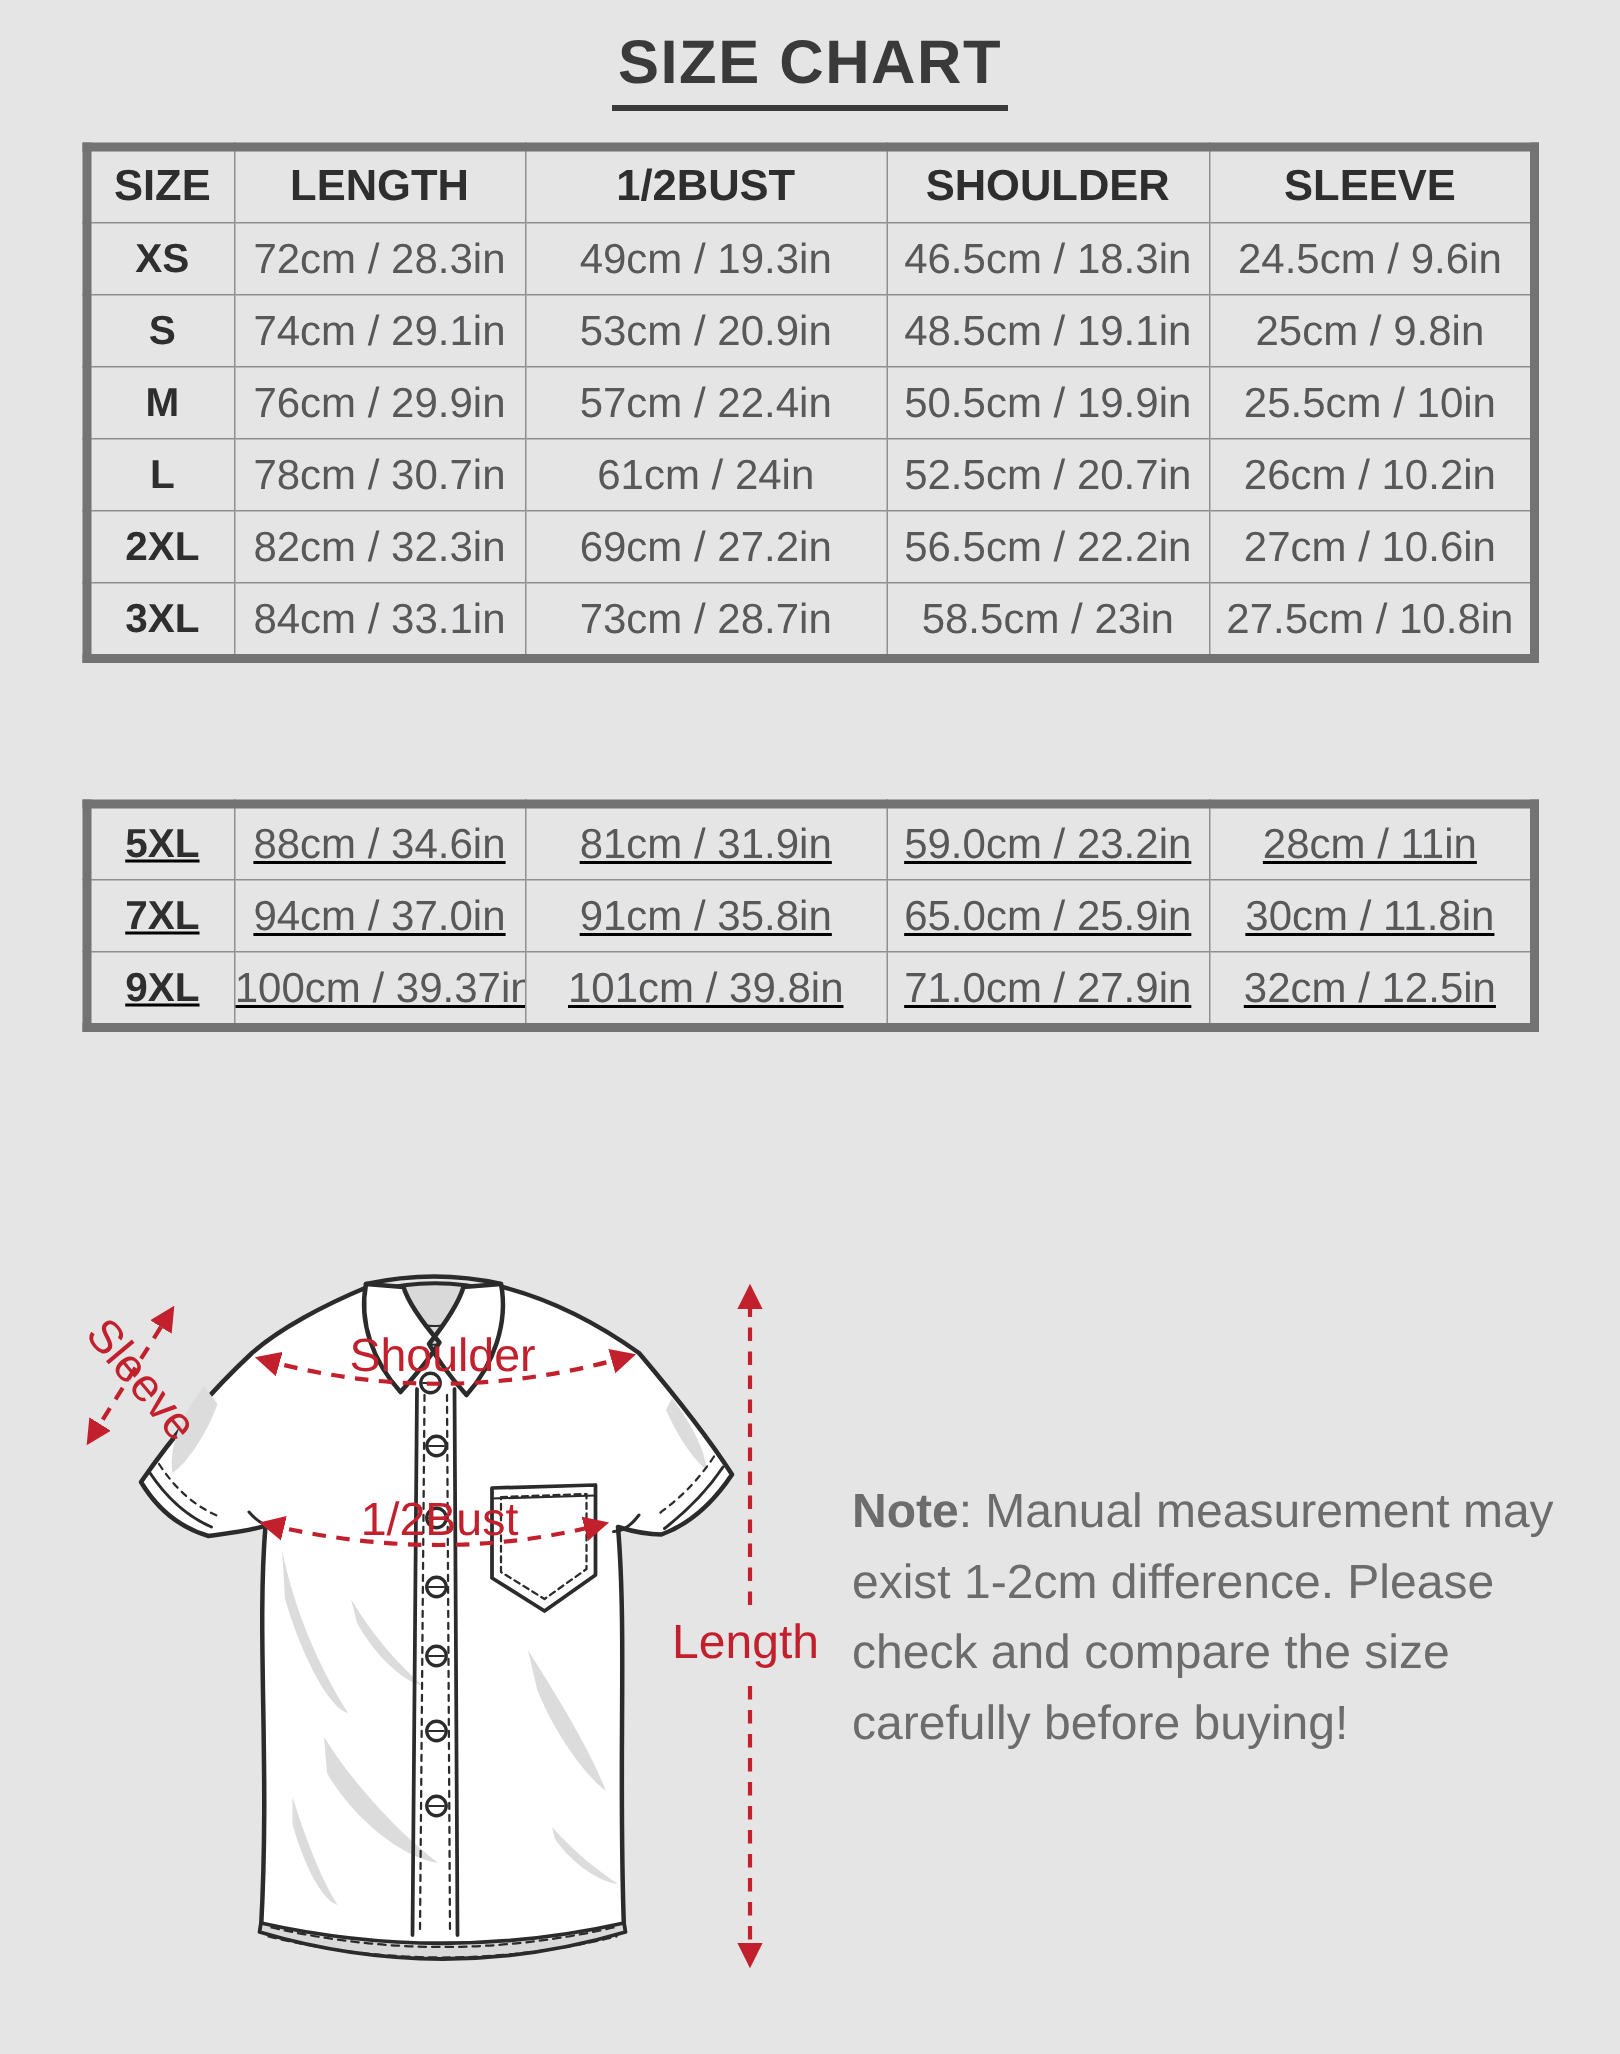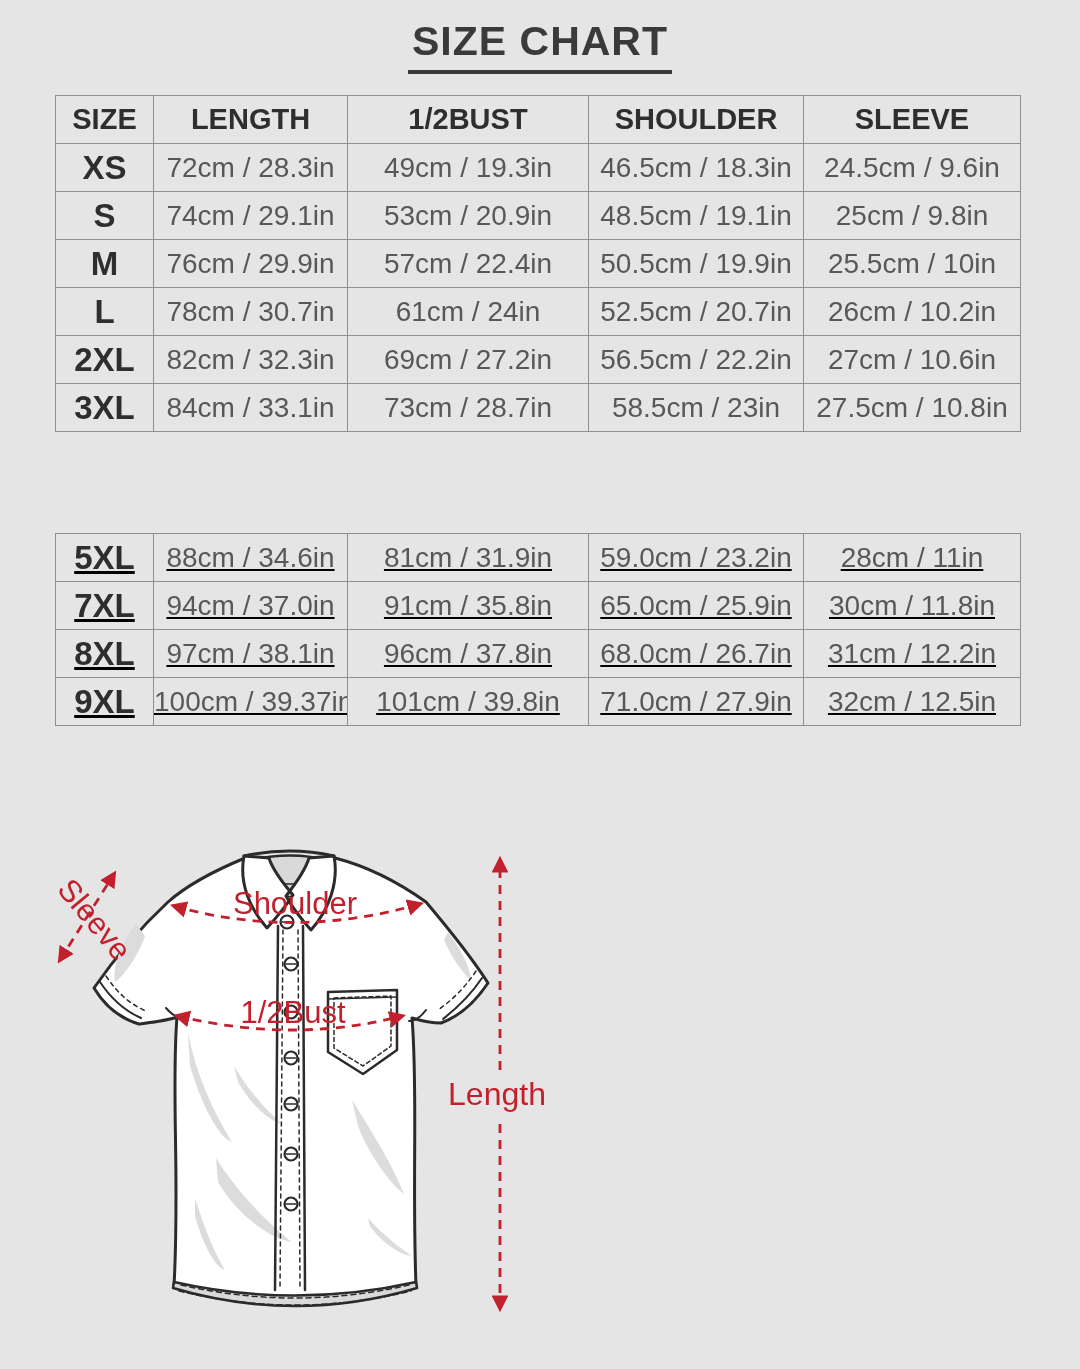--- a/index.html
+++ b/index.html
@@ -7,31 +7,31 @@
     position:relative;width:1080px;height:1369px;background:#e5e5e5;
     font-family:"Liberation Sans",sans-serif;overflow:hidden;
   }
   .title-wrap{position:absolute;top:18px;left:0;width:100%;text-align:center;}
   .title-text{
     display:inline-block;font-size:41px;font-weight:bold;color:#3a3a3a;
     letter-spacing:1px;border-bottom:4px solid #3a3a3a;padding:0 4px 5px 4px;
   }
   table.size-table{
     position:absolute;left:55px;border-collapse:collapse;table-layout:fixed;
-    width:965px;border:1px solid #737373;
+    width:965px;border:6px solid #737373;
   }
   .table-top{top:95px;}
   .table-bottom{top:533px;text-decoration:underline;}
   .size-table th,.size-table td{
     border:1px solid #8f8f8f;height:47px;text-align:center;vertical-align:middle;
     padding:0;overflow:hidden;white-space:nowrap;
   }
   .size-table th{font-size:29px;font-weight:bold;color:#2e2e2e;}
   .size-table td{font-size:28px;color:#58585a;font-weight:normal;}
-  .size-table td.size-col{font-size:33px;font-weight:bold;color:#2e2e2e;}
+  .size-table td.size-col{font-size:27px;font-weight:bold;color:#2e2e2e;}
   .shirt{position:absolute;left:20px;top:838px;width:540px;height:510px;}
   .shirt text{font-family:"Liberation Sans",sans-serif;}
   .note{
     position:absolute;left:568px;top:984px;width:478px;
     font-size:32px;line-height:47px;color:#6c6c6c;
   }
   .note .note-label{font-weight:bold;}
 </style>
 </head>
 <body>
@@ -122,27 +122,20 @@
           <td>28cm / 11in</td>
         </tr>
         <tr>
           <td class="size-col">7XL</td>
           <td>94cm / 37.0in</td>
           <td>91cm / 35.8in</td>
           <td>65.0cm / 25.9in</td>
           <td>30cm / 11.8in</td>
         </tr>
         <tr>
-          <td class="size-col">8XL</td>
-          <td>97cm / 38.1in</td>
-          <td>96cm / 37.8in</td>
-          <td>68.0cm / 26.7in</td>
-          <td>31cm / 12.2in</td>
-        </tr>
-        <tr>
           <td class="size-col">9XL</td>
           <td>100cm / 39.37in</td>
           <td>101cm / 39.8in</td>
           <td>71.0cm / 27.9in</td>
           <td>32cm / 12.5in</td>
         </tr>
       </tbody>
   </table>
 
   <svg class="shirt" viewBox="0 0 540 510">
@@ -220,14 +213,15 @@
       <path marker-end="url(#arr)" d="M480,286 L480,470"></path>
     </g>
     <g fill="var(--accent,#c3202d)">
       <text transform="translate(36,52) rotate(50)" font-size="31">Sleeve</text>
       <text x="275" y="76" text-anchor="middle" font-size="31">Shoulder</text>
       <text x="273" y="185" text-anchor="middle" font-size="31">1/2Bust</text>
       <text x="477" y="267" text-anchor="middle" font-size="32">Length</text>
     </g>
   </svg>
 
+  <div class="note"><span class="note-label">Note</span><span>: Manual measurement may exist 1-2cm difference. Please check and compare the size carefully before buying!</span></div>
 
 </div>
 
 </body></html>

